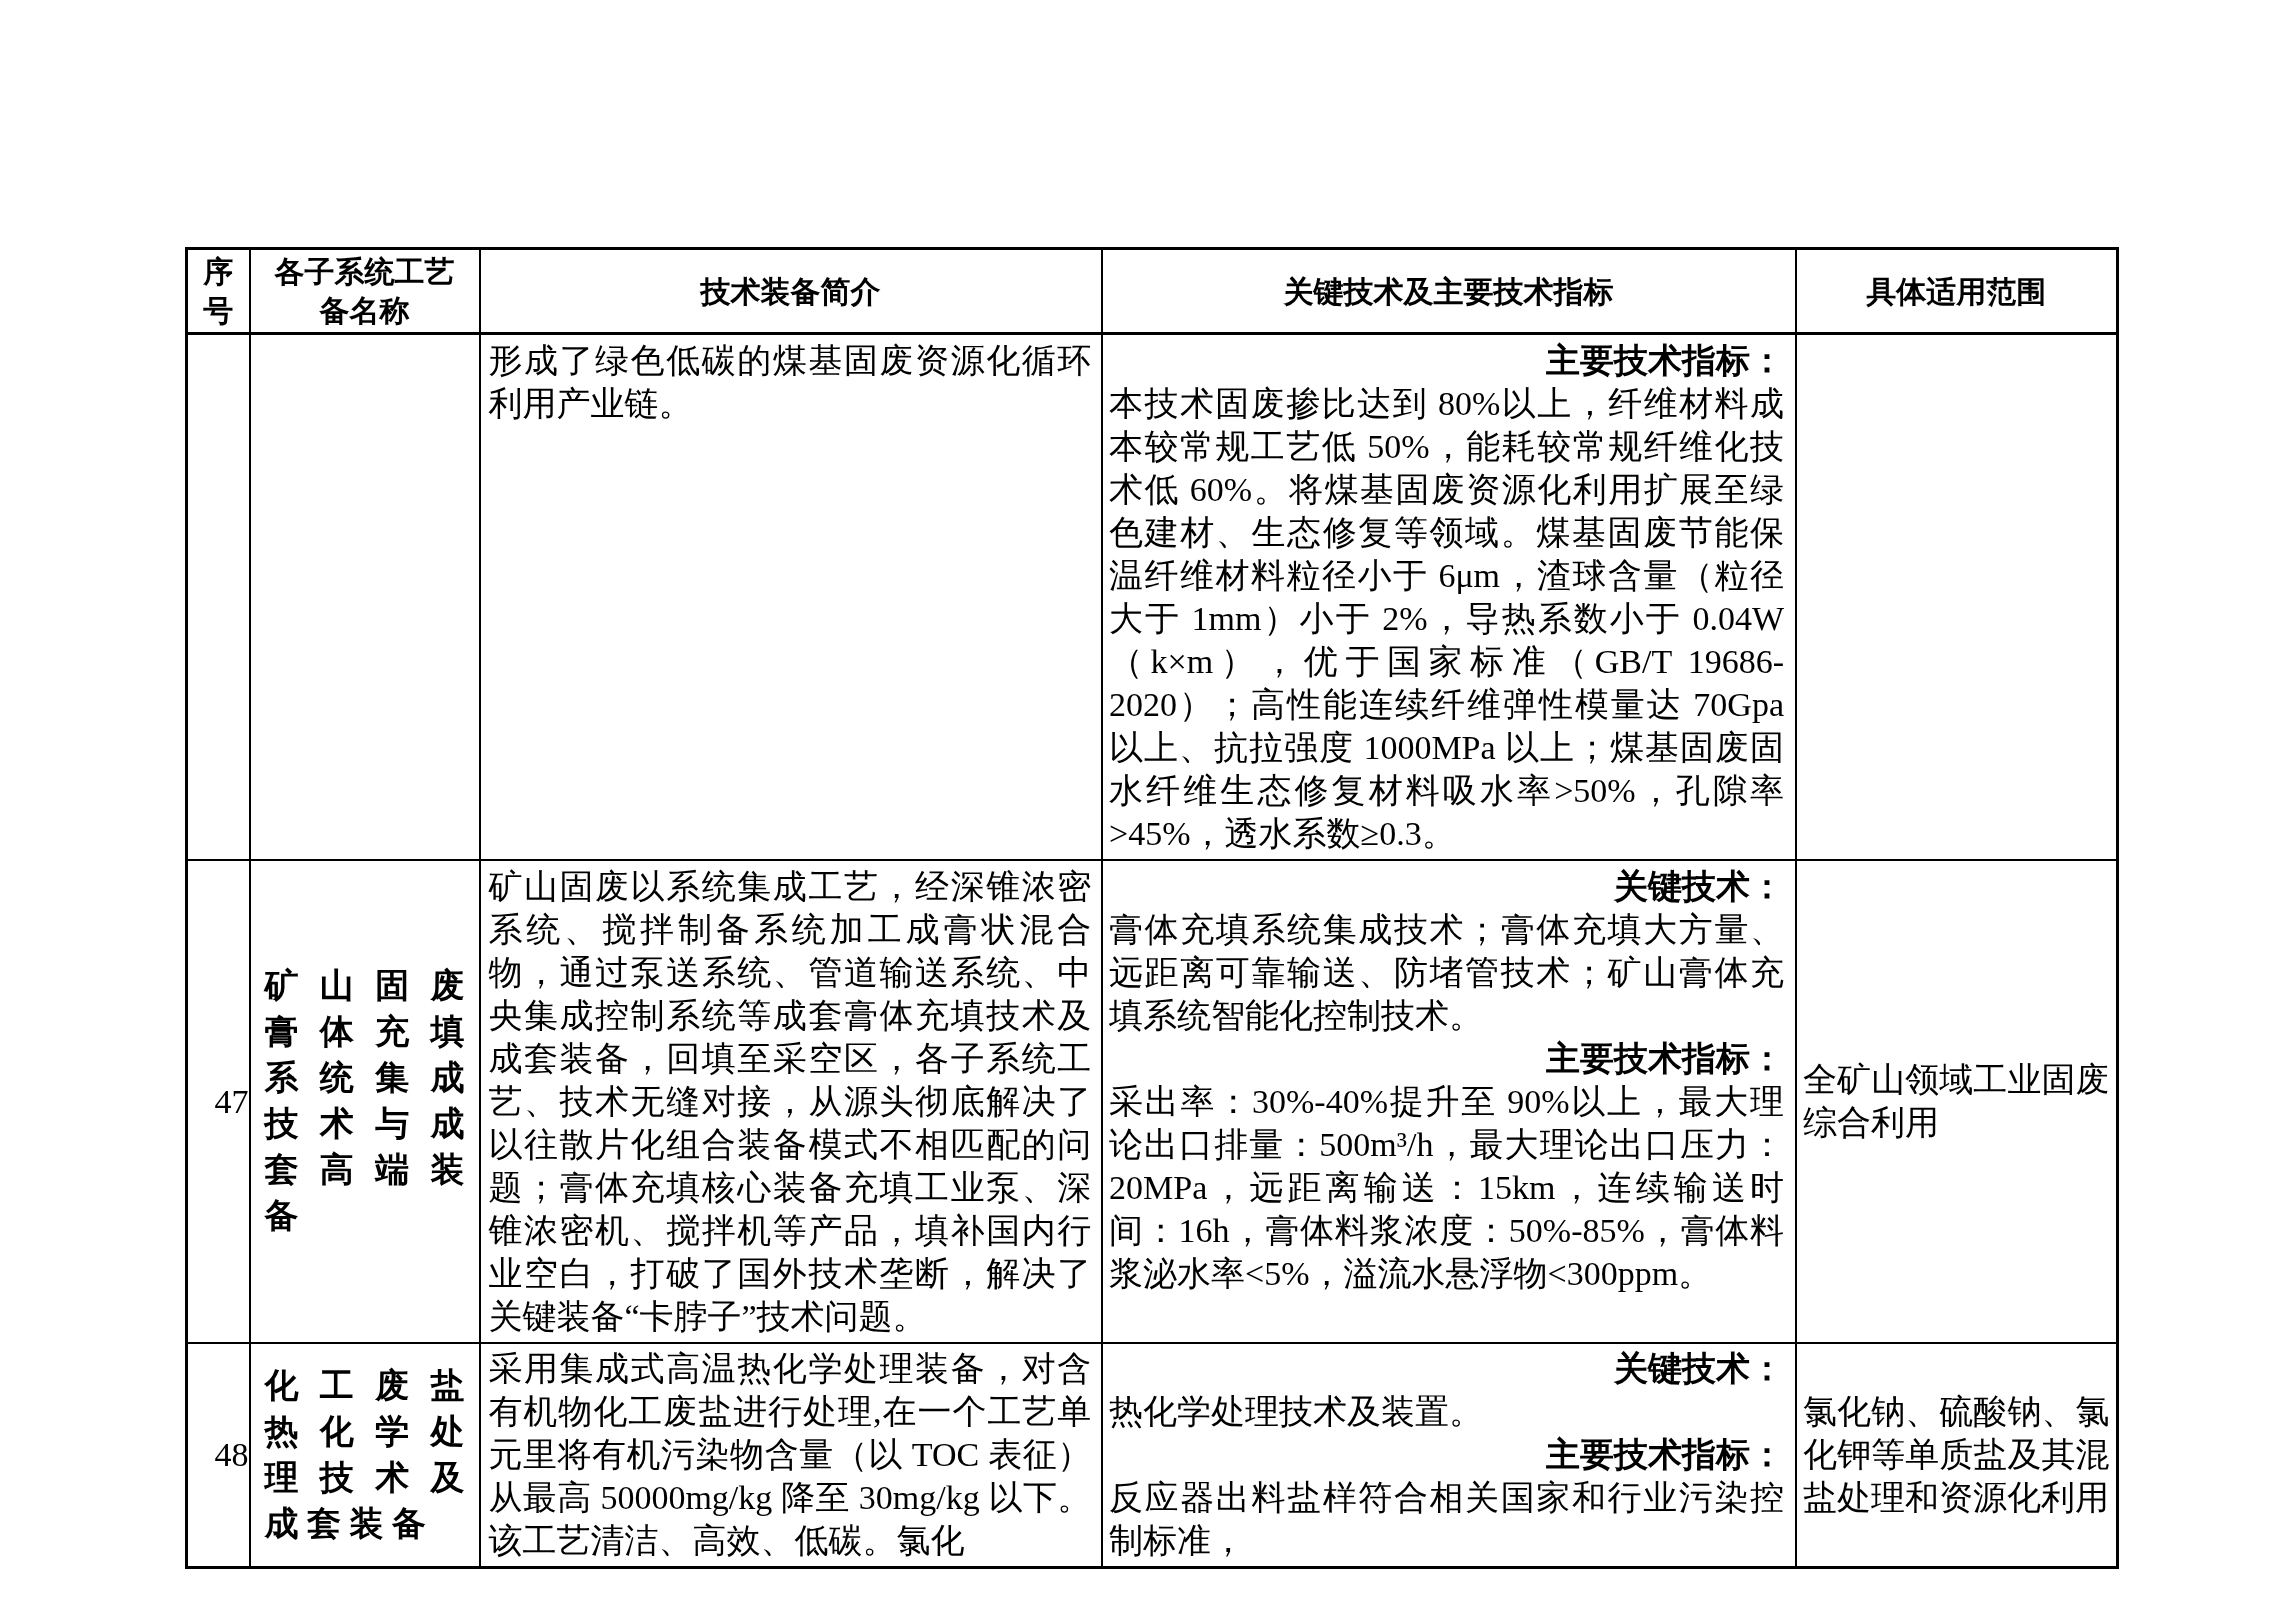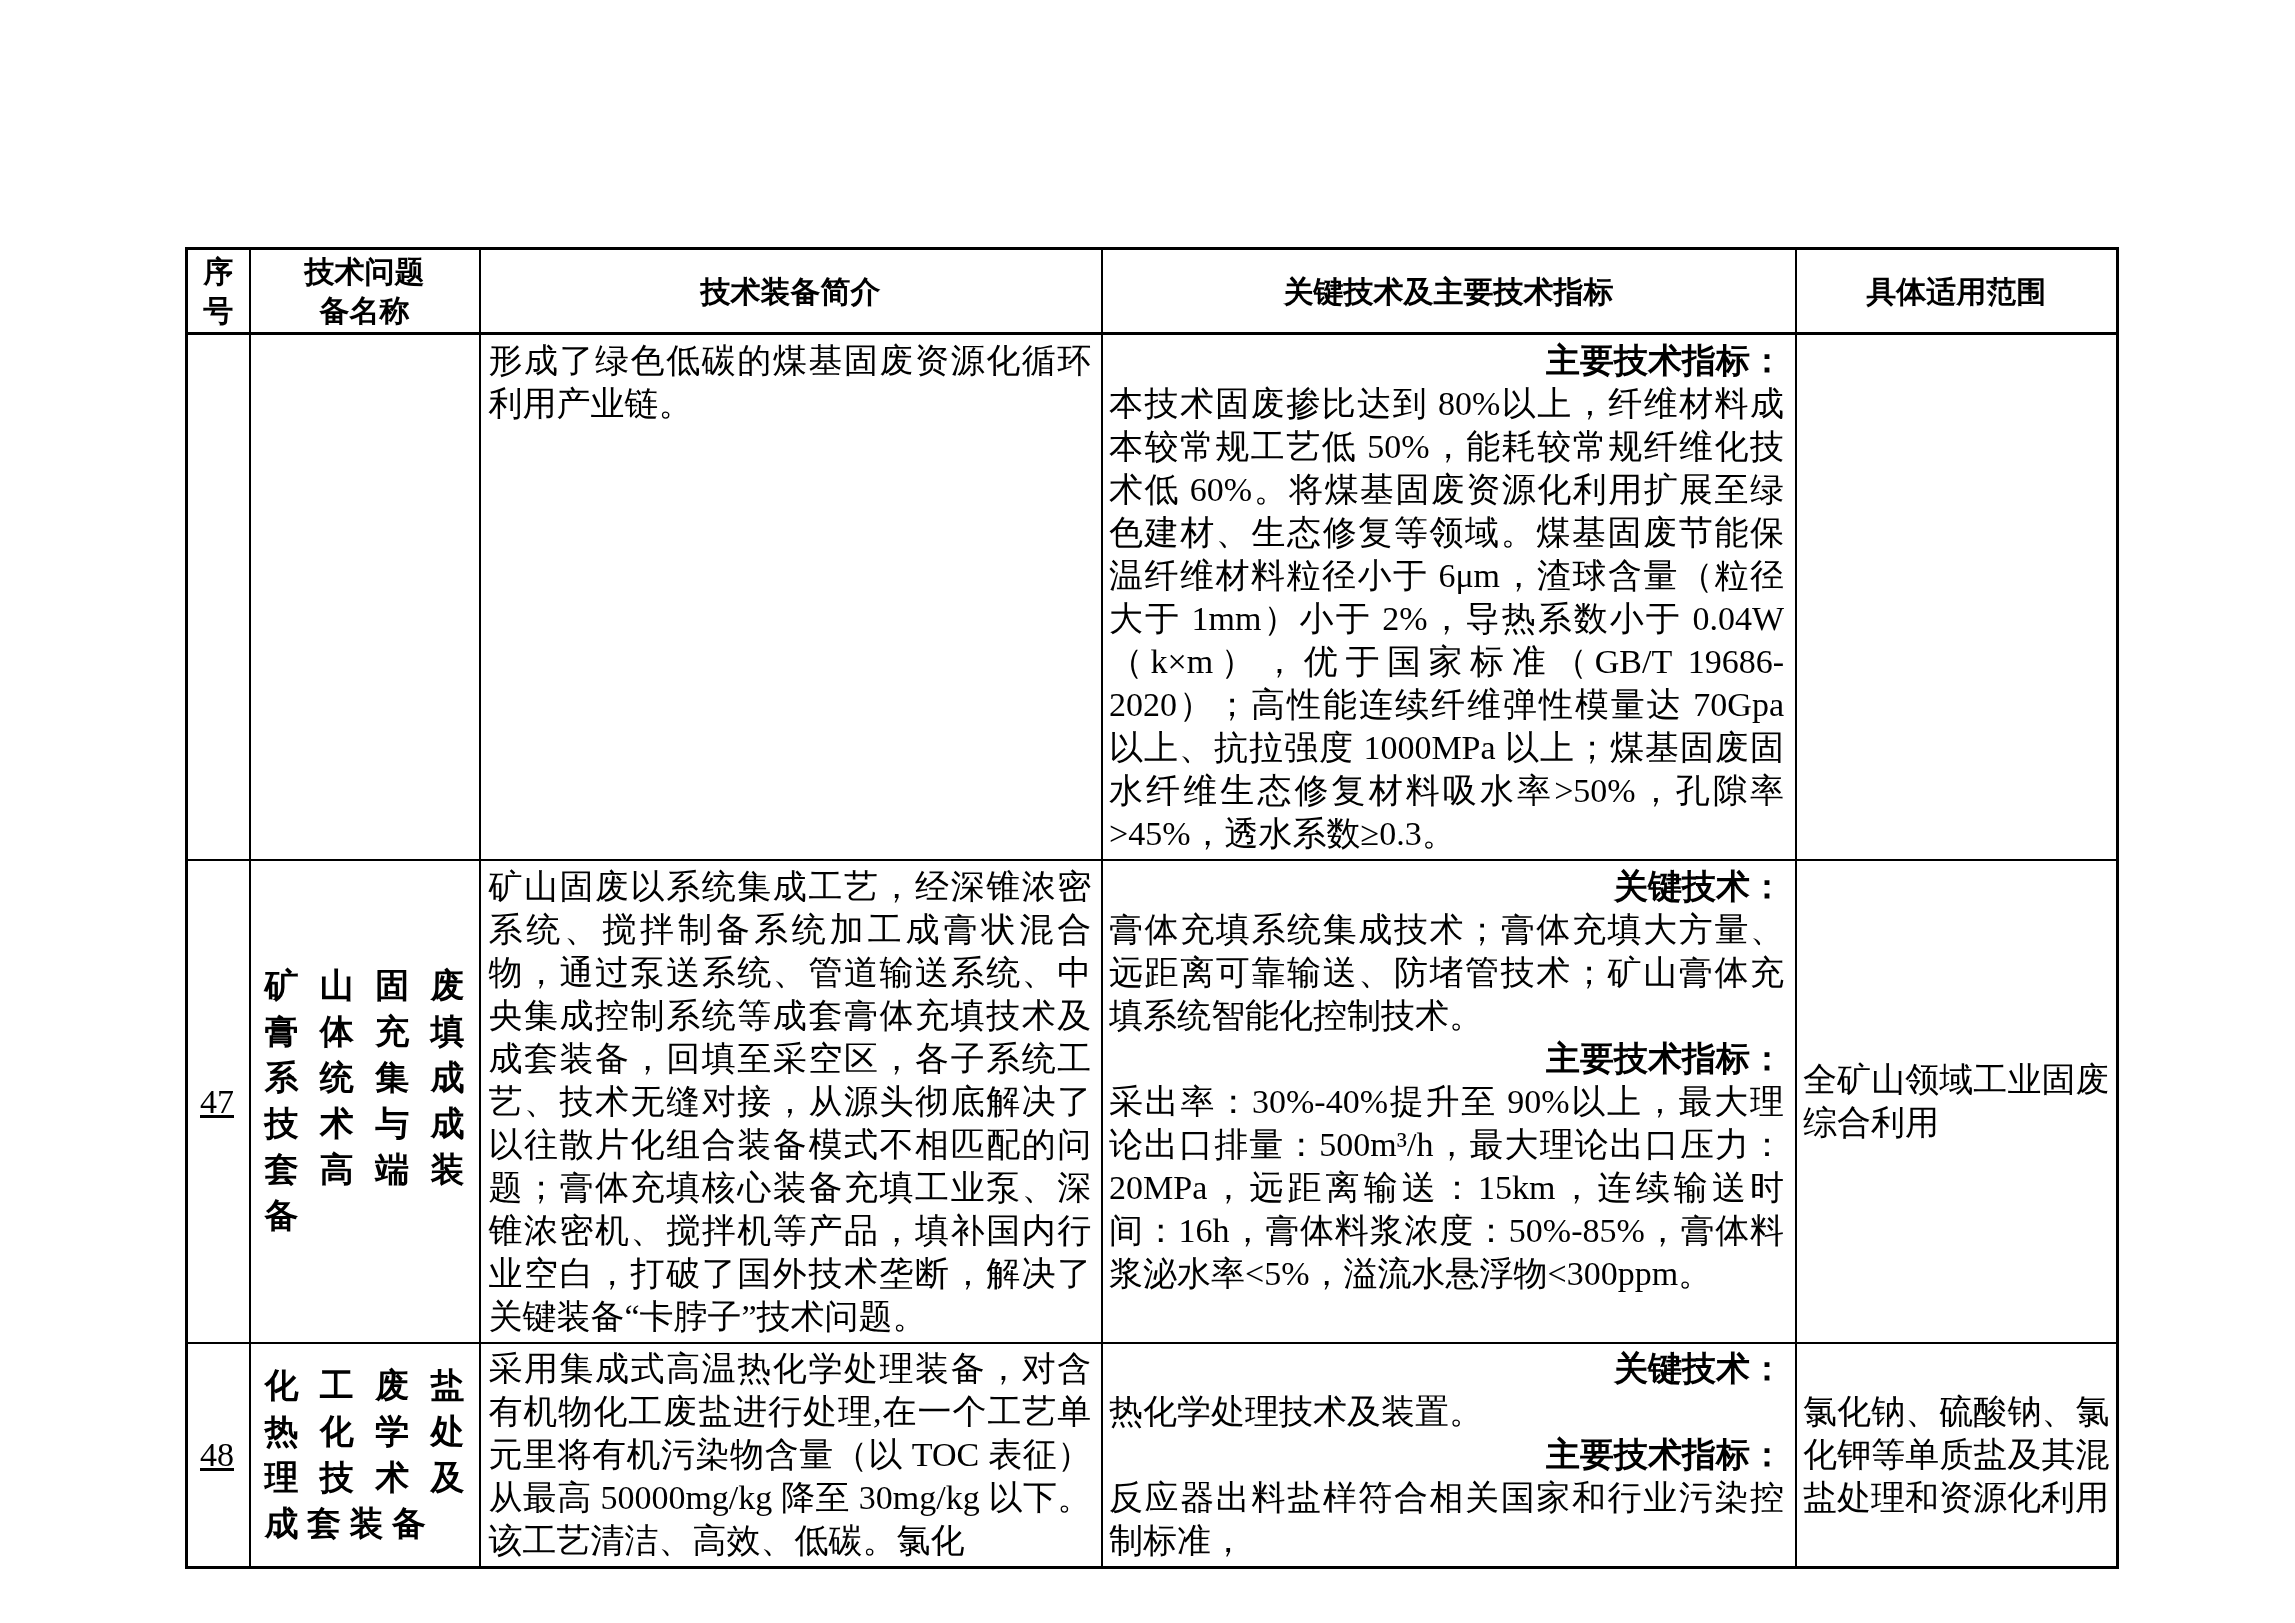--- a/index.html
+++ b/index.html
@@ -36,24 +36,23 @@
     vertical-align: middle;
     padding: 0;
   }
   .doc-table td {
     font-size: 34px;
     line-height: 43px;
     text-align: justify;
     text-justify: inter-character;
   }
   td.c-id {
-    text-align: left;
+    text-align: right;
     vertical-align: middle;
-    padding: 12px;
-    text-decoration: underline;
+    padding: 0;
   }
   td.c-name {
     vertical-align: middle;
     padding: 0 14px;
     line-height: 46px;
     font-weight: bold;
   }
   td.c-intro {
     vertical-align: top;
     padding: 3.9px 9.2px 3.9px 7.9px;
@@ -92,21 +91,21 @@
       <col style="width:63px">
       <col style="width:230px">
       <col style="width:622px">
       <col style="width:694px">
       <col style="width:322px">
     </colgroup>
     <thead>
       <tr style="height:85px">
         <th>序
 号</th>
-        <th>技术问题
+        <th>各子系统工艺
 备名称</th>
         <th>技术装备简介</th>
         <th>关键技术及主要技术指标</th>
         <th>具体适用范围</th>
       </tr>
     </thead>
     <tbody>
       <tr style="height:442px">
         <td class="c-id"></td>
         <td class="c-name"></td>

